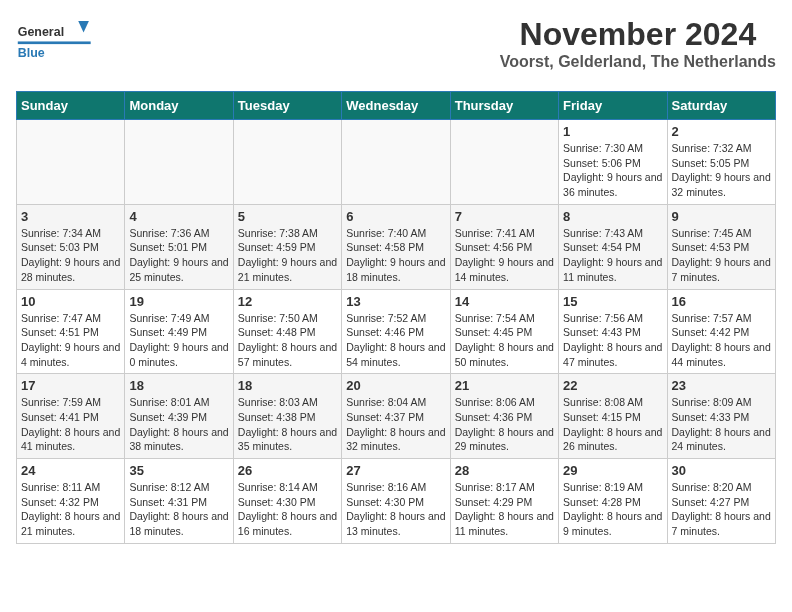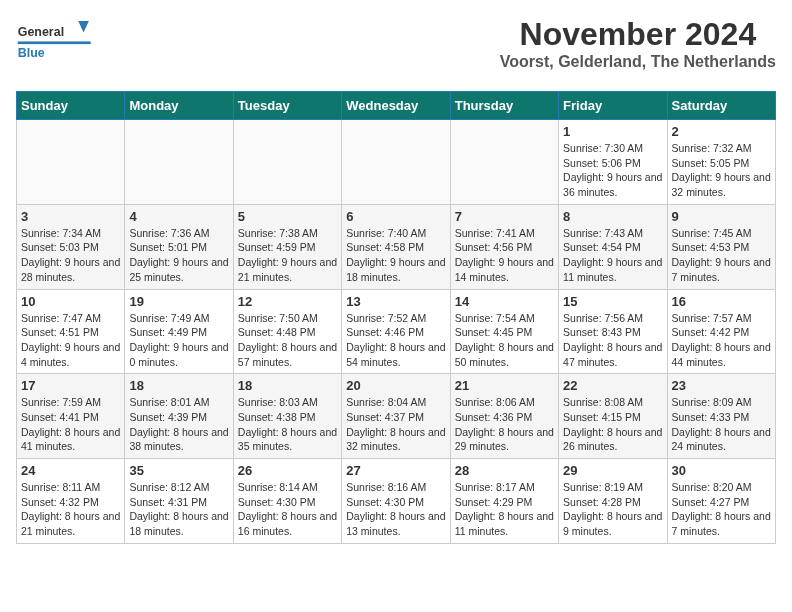--- a/index.html
+++ b/index.html
@@ -205,21 +205,21 @@
         </td>
         <td>
           <span class="day-number">14</span>
           <div class="day-info">Sunrise: 7:54 AM
 Sunset: 4:45 PM
 Daylight: 8 hours and 50 minutes.</div>
         </td>
         <td>
           <span class="day-number">15</span>
           <div class="day-info">Sunrise: 7:56 AM
-Sunset: 8:43 PM
+Sunset: 4:43 PM
 Daylight: 8 hours and 47 minutes.</div>
         </td>
         <td>
           <span class="day-number">16</span>
           <div class="day-info">Sunrise: 7:57 AM
 Sunset: 4:42 PM
 Daylight: 8 hours and 44 minutes.</div>
         </td>
       </tr>
       <tr>

